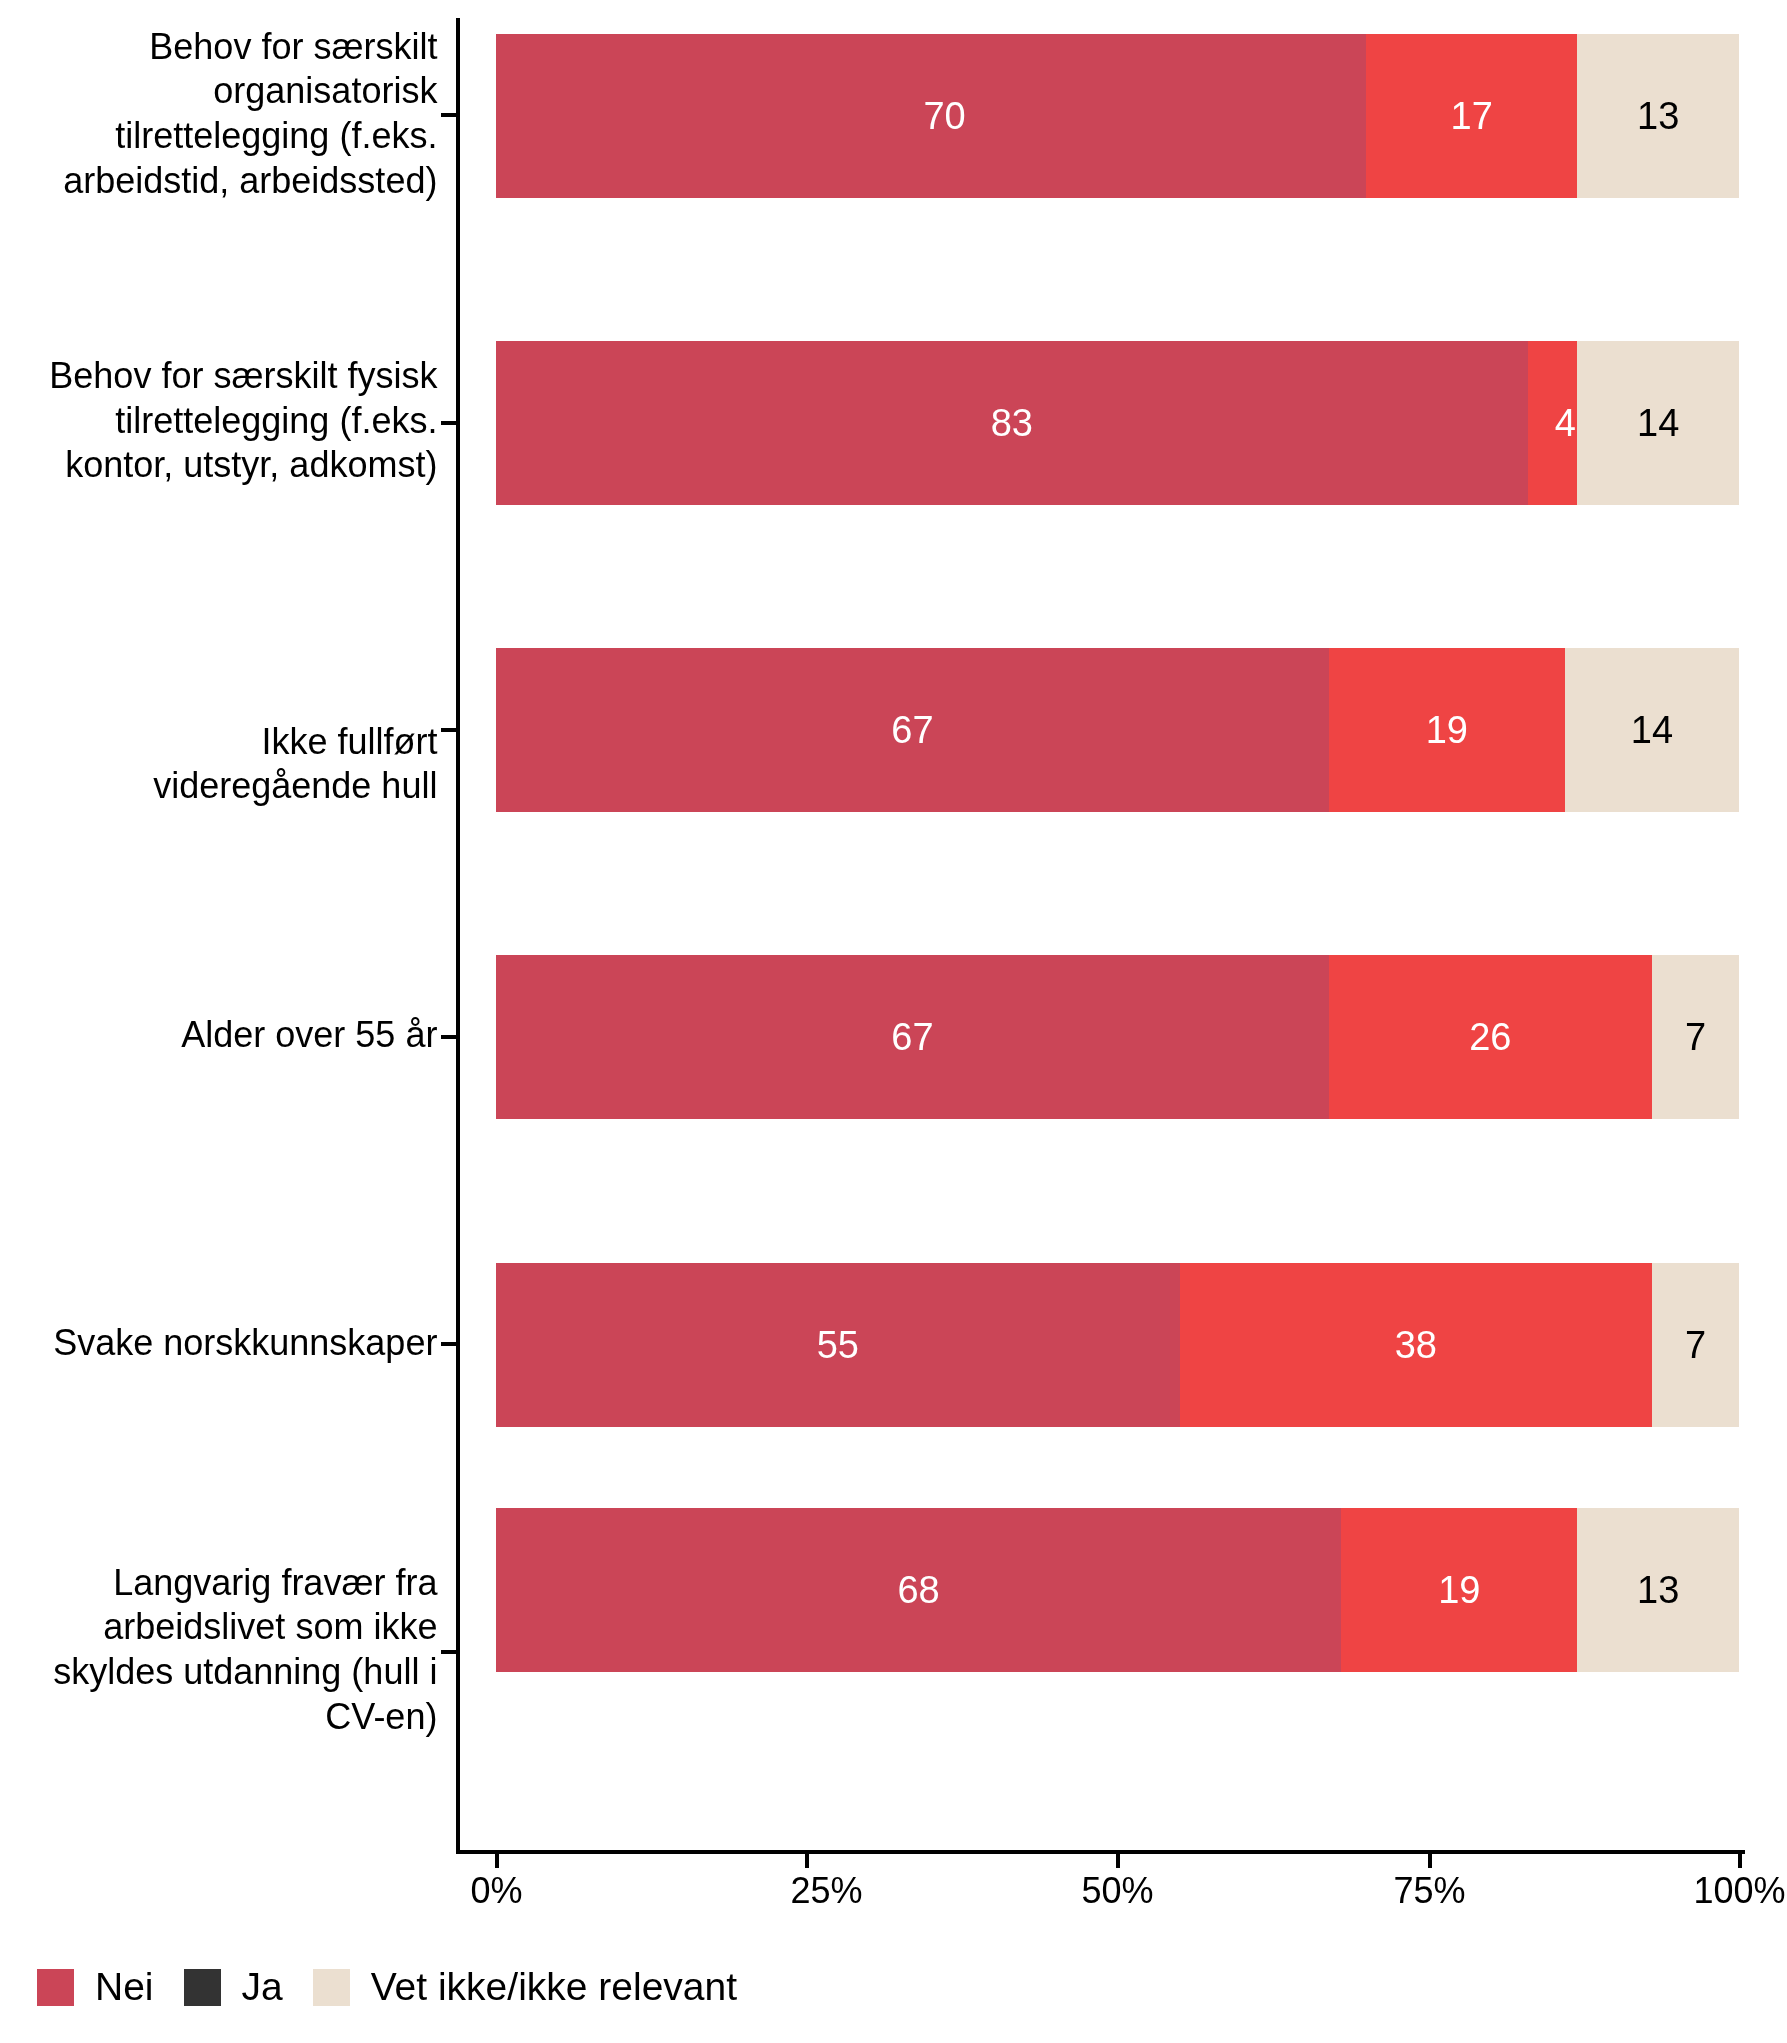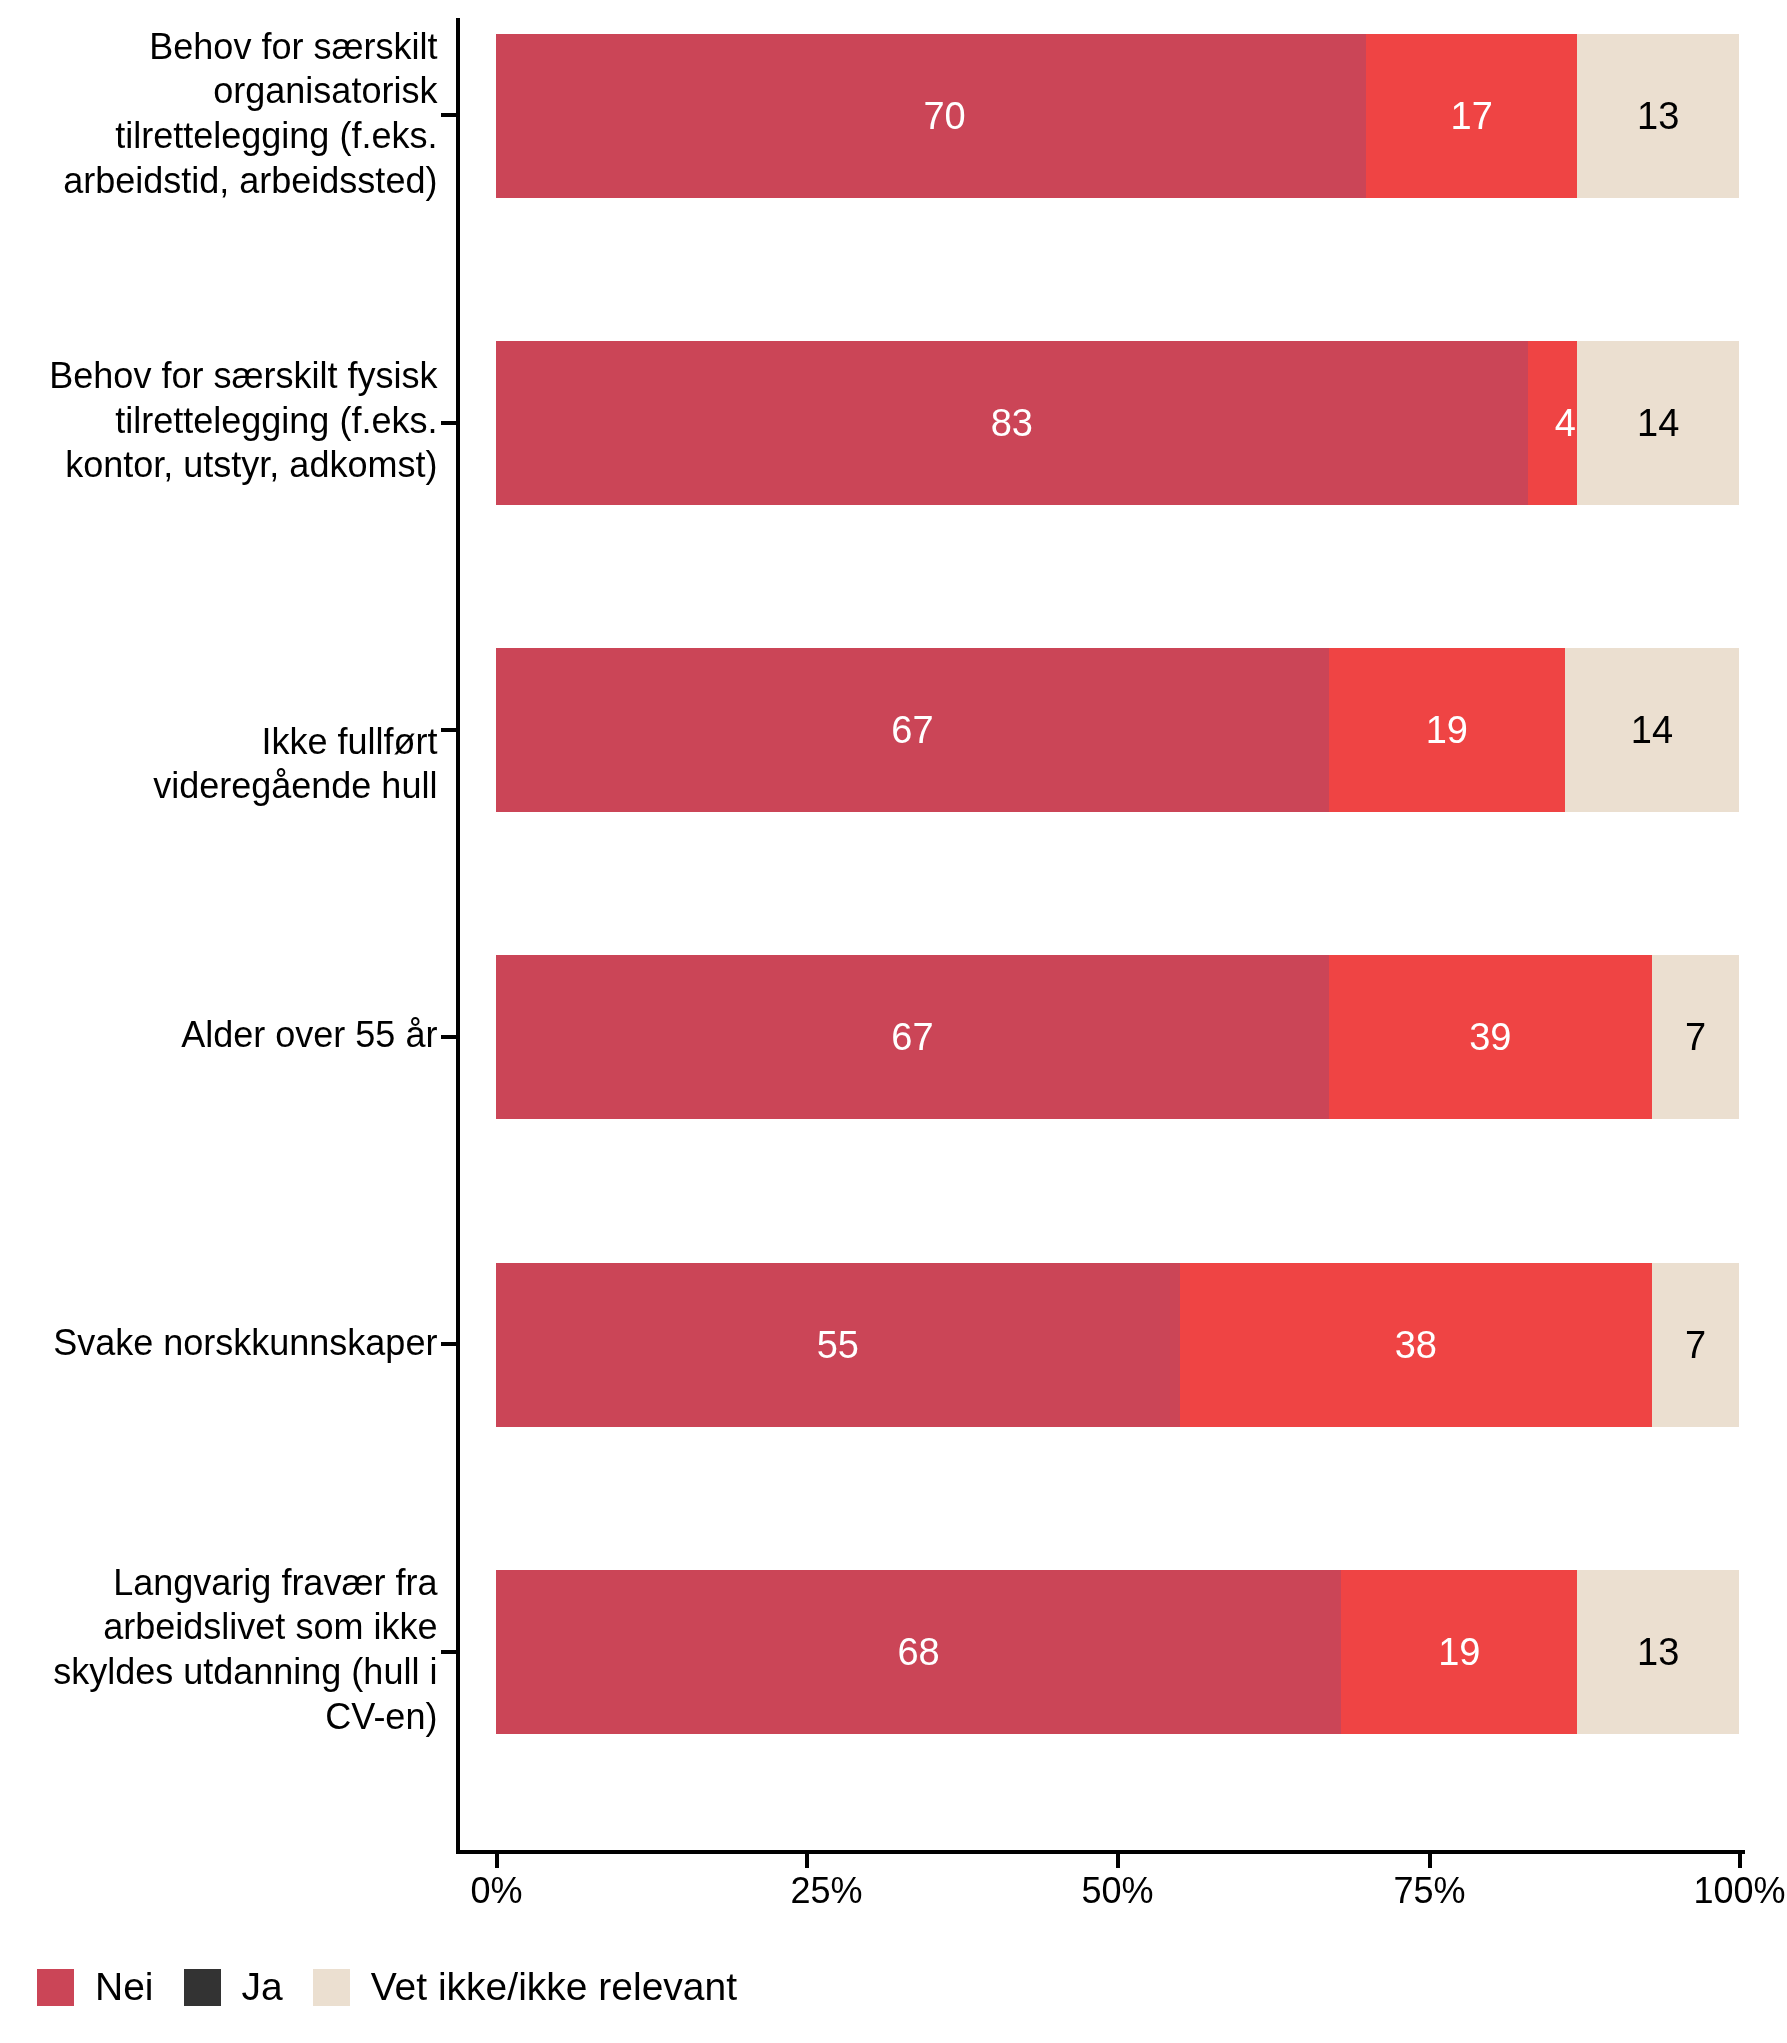--- a/index.html
+++ b/index.html
@@ -239,40 +239,40 @@
     <div class="seg vet" style="width:14%;">
       <span class="seg-label">14</span>
     </div>
   </div>
 
   <div class="bar-row" style="top:955px;">
     <div class="seg nei" style="width:67%;">
       <span class="seg-label">67</span>
     </div>
     <div class="seg ja" style="width:26%;">
-      <span class="seg-label">39</span>
+      <span class="seg-label">26</span>
     </div>
     <div class="seg vet" style="width:7%;">
       <span class="seg-label">7</span>
     </div>
   </div>
 
   <div class="bar-row" style="top:1263px;">
     <div class="seg nei" style="width:55%;">
       <span class="seg-label">55</span>
     </div>
     <div class="seg ja" style="width:38%;">
       <span class="seg-label">38</span>
     </div>
     <div class="seg vet" style="width:7%;">
       <span class="seg-label">7</span>
     </div>
   </div>
 
-  <div class="bar-row" style="top:1570px;">
+  <div class="bar-row" style="top:1508px;">
     <div class="seg nei" style="width:68%;">
       <span class="seg-label">68</span>
     </div>
     <div class="seg ja" style="width:19%;">
       <span class="seg-label">19</span>
     </div>
     <div class="seg vet" style="width:13%;">
       <span class="seg-label">13</span>
     </div>
   </div>

